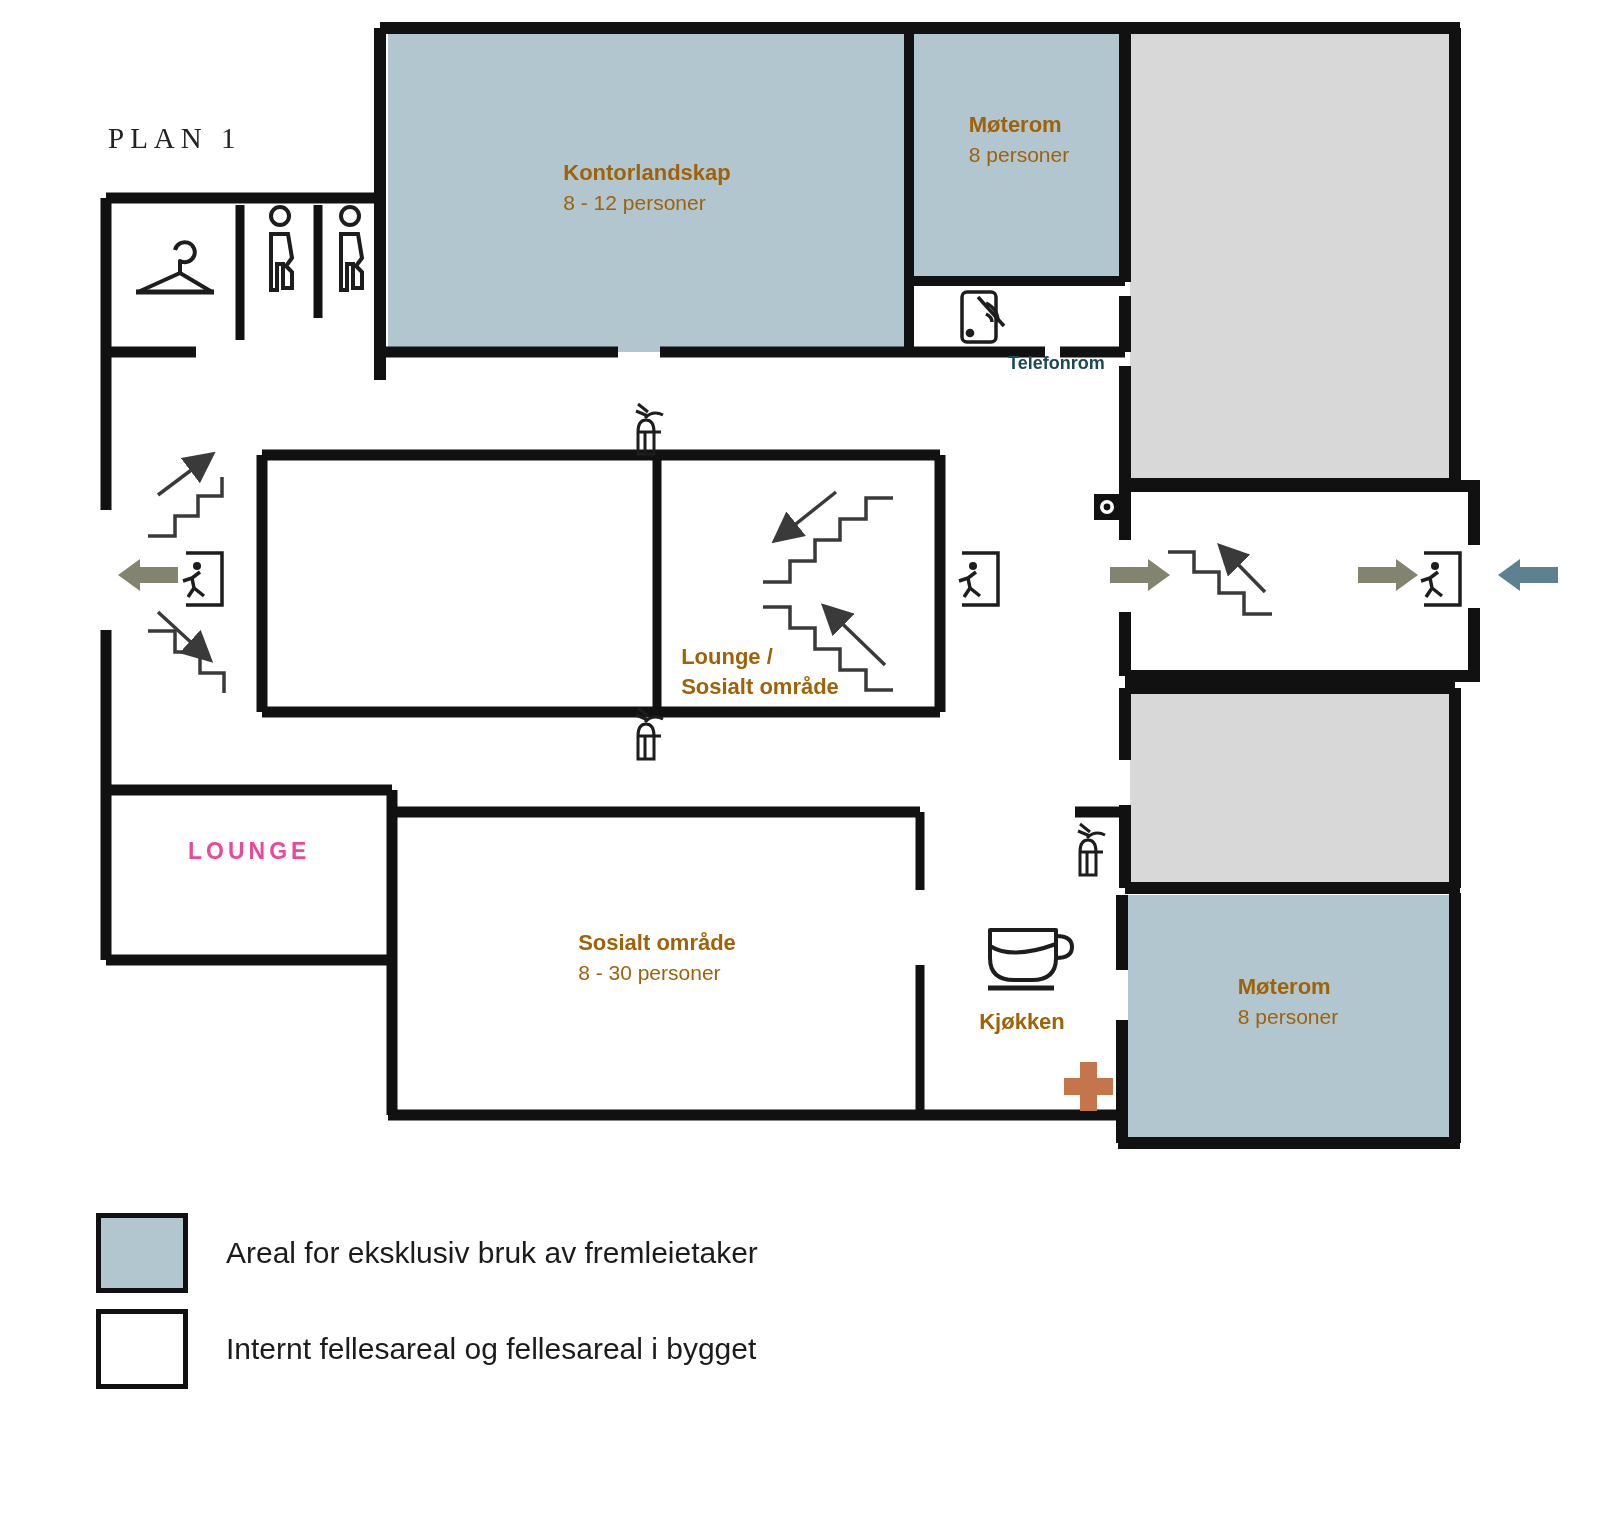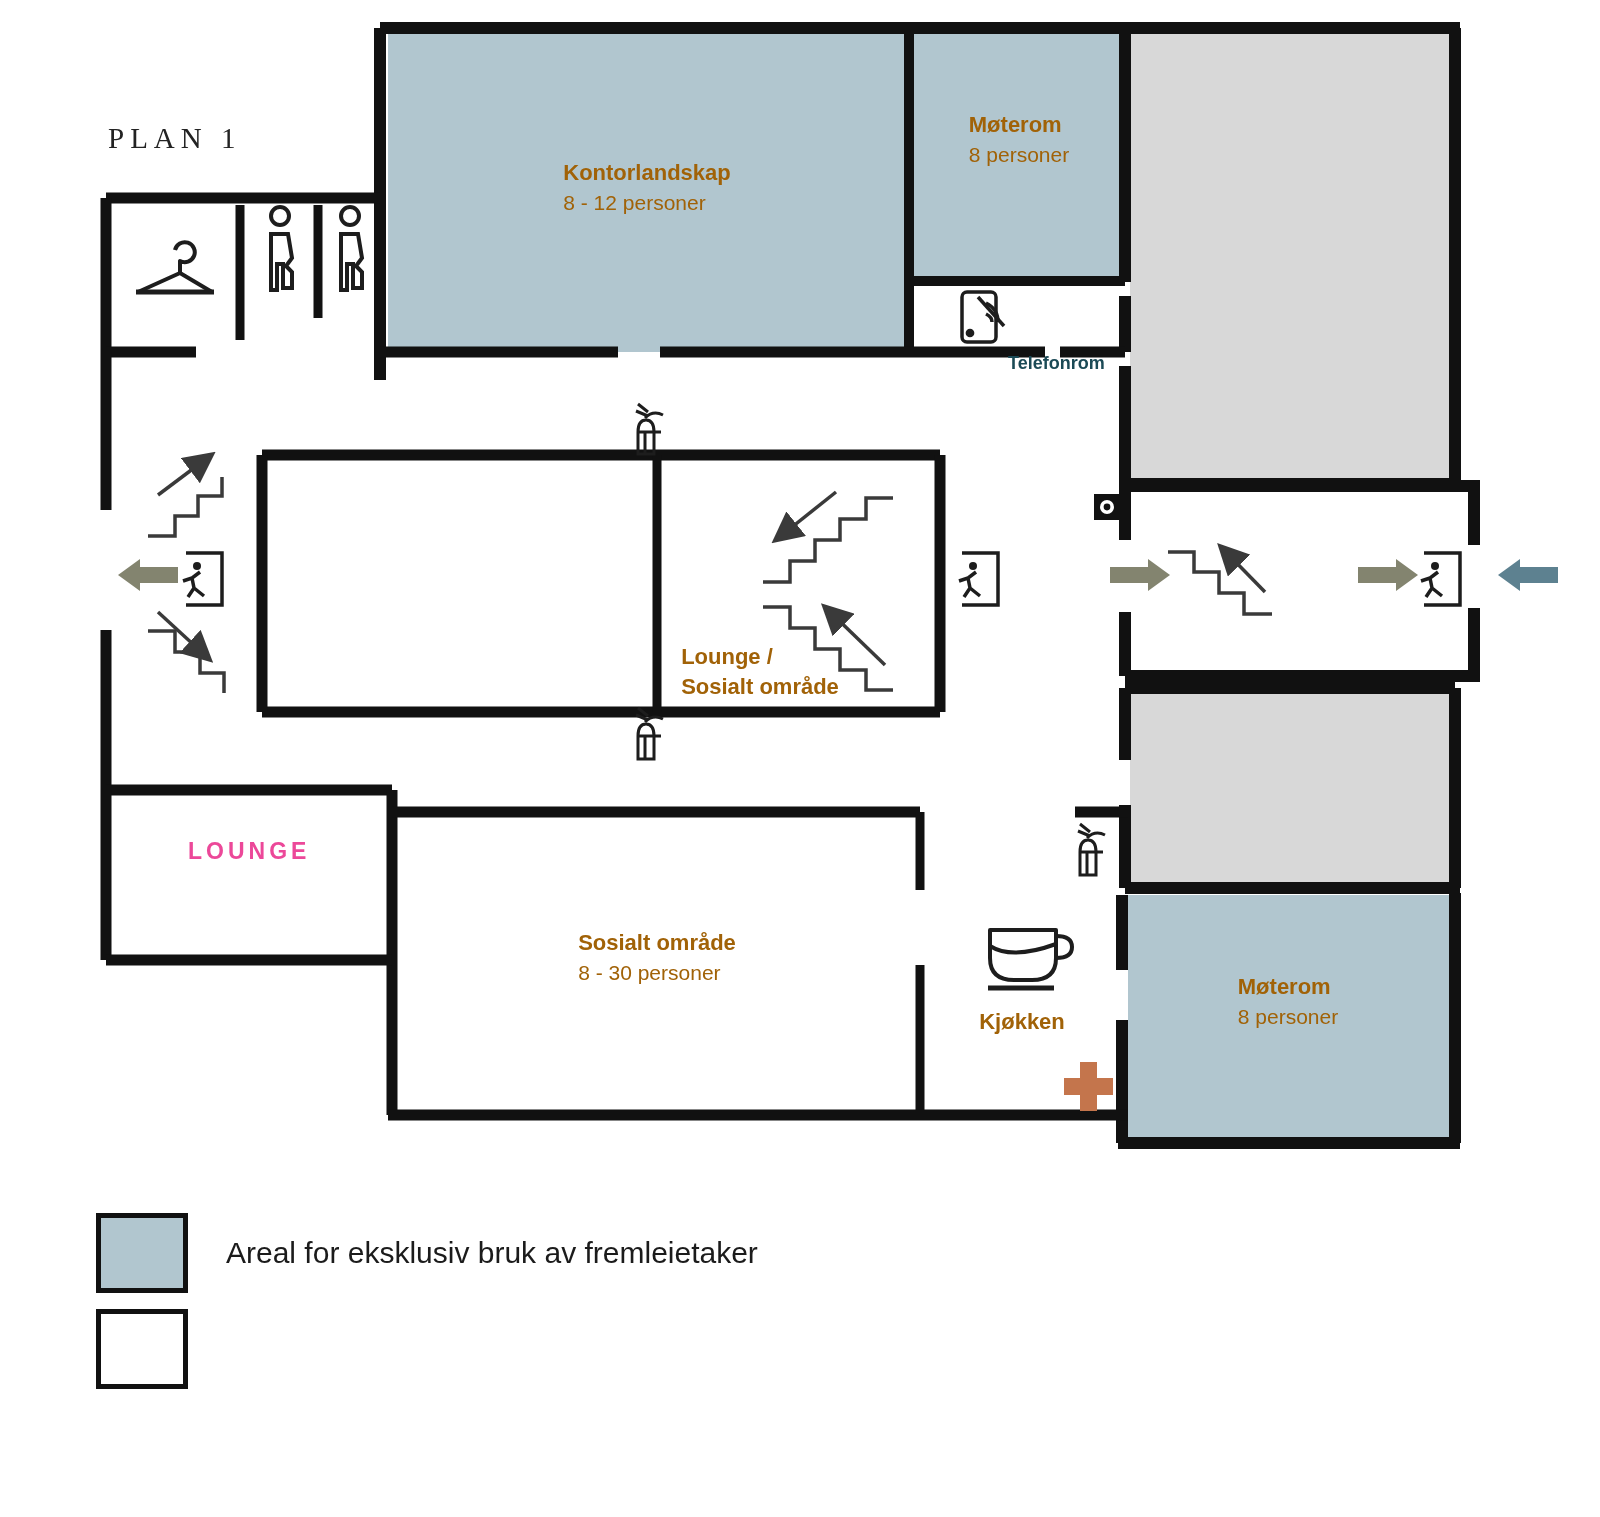--- a/index.html
+++ b/index.html
@@ -252,14 +252,15 @@
   <div class="sub">8 personer</div>
 </div>
 
 <div id="legend">
   <div class="leg-row">
     <div class="leg-sw" style="background:#b1c6cf"></div>
     <div class="leg-tx">Areal for eksklusiv bruk av fremleietaker</div>
   </div>
   <div class="leg-row">
     <div class="leg-sw" style="background:#ffffff"></div>
+    <div class="leg-tx">Internt fellesareal og fellesareal i bygget</div>
   </div>
 </div>
 
 </body></html>

